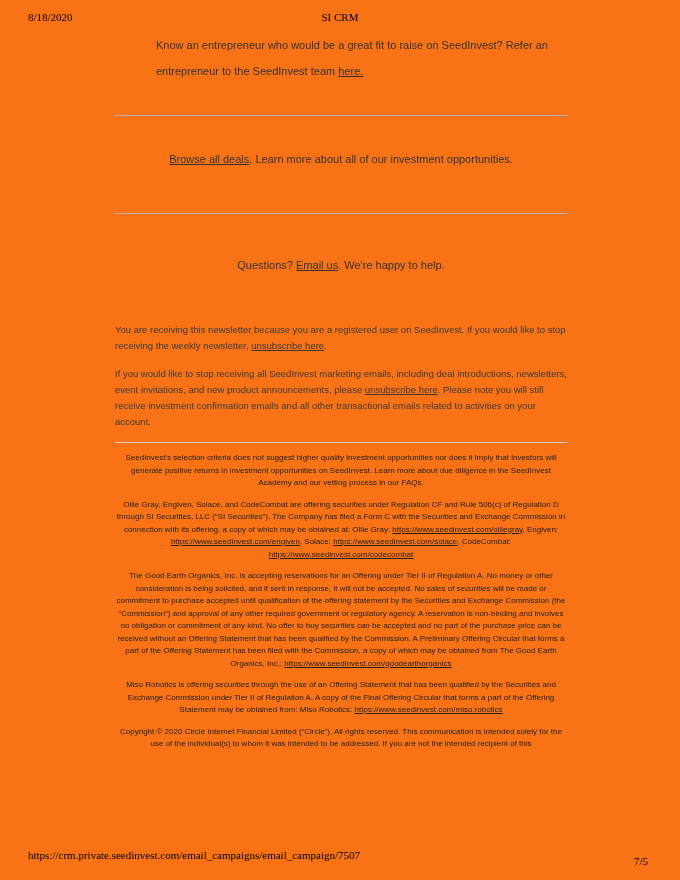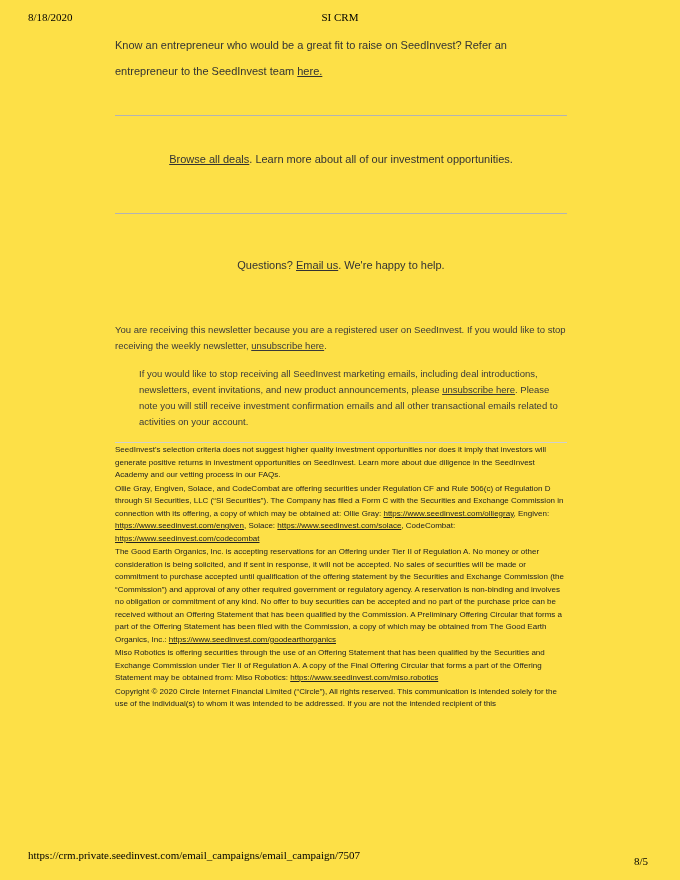--- a/index.html
+++ b/index.html
@@ -1,20 +1,20 @@
 <!DOCTYPE html>
 <html><head>
 <meta charset="utf-8">
 <style>
   html, body { margin: 0; padding: 0; background: #ffffff; }
   .page {
     position: relative;
     width: 680px;
     height: 880px;
-    background: #fde047;
+    background: #f97316;
     overflow: hidden;
     font-family: "Liberation Sans", sans-serif;
     color: #2b2b2b;
   }
   
   .print-header, .print-footer {
     position: absolute;
     left: 28px;
     right: 28px;
     font-family: "Liberation Serif", serif;
@@ -29,41 +29,41 @@
   .pf-page { position: absolute; right: 4px; bottom: 0; }
 
   
   .content {
     position: absolute;
     top: 32px;
     left: 115px;
     width: 452px;
   }
   p { margin: 0; }
-  .lead { font-size: 11px; line-height: 26px; color: #333; }
+  .lead { font-size: 11px; line-height: 26px; color: #333; margin-left: 41px; }
   .rule {
     border: none;
     border-top: 1px solid #b3b3b3;
     margin: 0;
     height: 0;
   }
   .rule-1 { margin-top: 31px; }
   .rule-2 { margin-top: 45px; }
   .center { text-align: center; }
   .browse { margin-top: 34px; font-size: 11px; line-height: 18px; color: #333; }
   .questions { margin-top: 42px; font-size: 11px; line-height: 18px; color: #333; }
   .para { font-size: 9.5px; line-height: 16px; color: #3a3a3a; }
   .newsletter { margin-top: 48px; }
-  .marketing { margin-top: 12px; margin-left: 24px; }
+  .marketing { margin-top: 12px; }
   .divider {
     margin-top: 12px;
     border-top: 1px solid #d0d0d0;
     height: 0;
   }
-  .fine { font-size: 8px; line-height: 12.5px; color: #222; margin-top: 1px; }
+  .fine { font-size: 8px; line-height: 12.5px; color: #222; margin-top: 9px; text-align: center; }
   .fine:first-of-type { margin-top: 8px; }
   .link { text-decoration: underline; color: inherit; white-space: nowrap; cursor: pointer; }
   .bold { font-weight: normal; }
 </style>
 </head>
 <body>
 
 <div class="page">
 
   <header class="print-header">
@@ -90,16 +90,16 @@
 
     <p class="fine"><span>SeedInvest's selection criteria does not suggest higher quality investment opportunities nor does it imply that investors will generate positive returns in investment opportunities on SeedInvest. Learn more about due diligence in the SeedInvest Academy and our vetting process in our FAQs.</span></p>
     <p class="fine"><span>Ollie Gray, Engiven, Solace, and CodeCombat are offering securities under Regulation CF and Rule 506(c) of Regulation D through SI Securities, LLC (“SI Securities”). The Company has filed a Form C with the Securities and Exchange Commission in connection with its offering, a copy of which may be obtained at: Ollie Gray: </span><span class="link">https://www.seedinvest.com/olliegray</span><span>, Engiven: </span><span class="link">https://www.seedinvest.com/engiven</span><span>, Solace: </span><span class="link">https://www.seedinvest.com/solace</span><span>, CodeCombat: </span><span class="link">https://www.seedinvest.com/codecombat</span></p>
     <p class="fine"><span>The Good Earth Organics, Inc. is accepting reservations for an Offering under Tier II of Regulation A. No money or other consideration is being solicited, and if sent in response, it will not be accepted. No sales of securities will be made or commitment to purchase accepted until qualification of the offering statement by the Securities and Exchange Commission (the “Commission”) and approval of any other required government or regulatory agency. A reservation is non-binding and involves no obligation or commitment of any kind. No offer to buy securities can be accepted and no part of the purchase price can be received without an Offering Statement that has been qualified by the Commission. A Preliminary Offering Circular that forms a part of the Offering Statement has been filed with the Commission, a copy of which may be obtained from The Good Earth Organics, Inc.: </span><span class="link">https://www.seedinvest.com/goodearthorganics</span></p>
     <p class="fine"><span>Miso Robotics is offering securities through the use of an Offering Statement that has been qualified by the Securities and Exchange Commission under Tier II of Regulation A. A copy of the Final Offering Circular that forms a part of the Offering Statement may be obtained from: Miso Robotics: </span><span class="link">https://www.seedinvest.com/miso.robotics</span></p>
     <p class="fine"><span>Copyright © 2020 Circle Internet Financial Limited (“Circle”), All rights reserved. This communication is intended solely for the use of the individual(s) to whom it was intended to be addressed. If you are not the intended recipient of this</span></p>
   </main>
 
   <footer class="print-footer">
     <span class="pf-url">https://crm.private.seedinvest.com/email_campaigns/email_campaign/7507</span>
-    <span class="pf-page">8/5</span>
+    <span class="pf-page">7/5</span>
   </footer>
 
 </div>
 
 </body></html>

